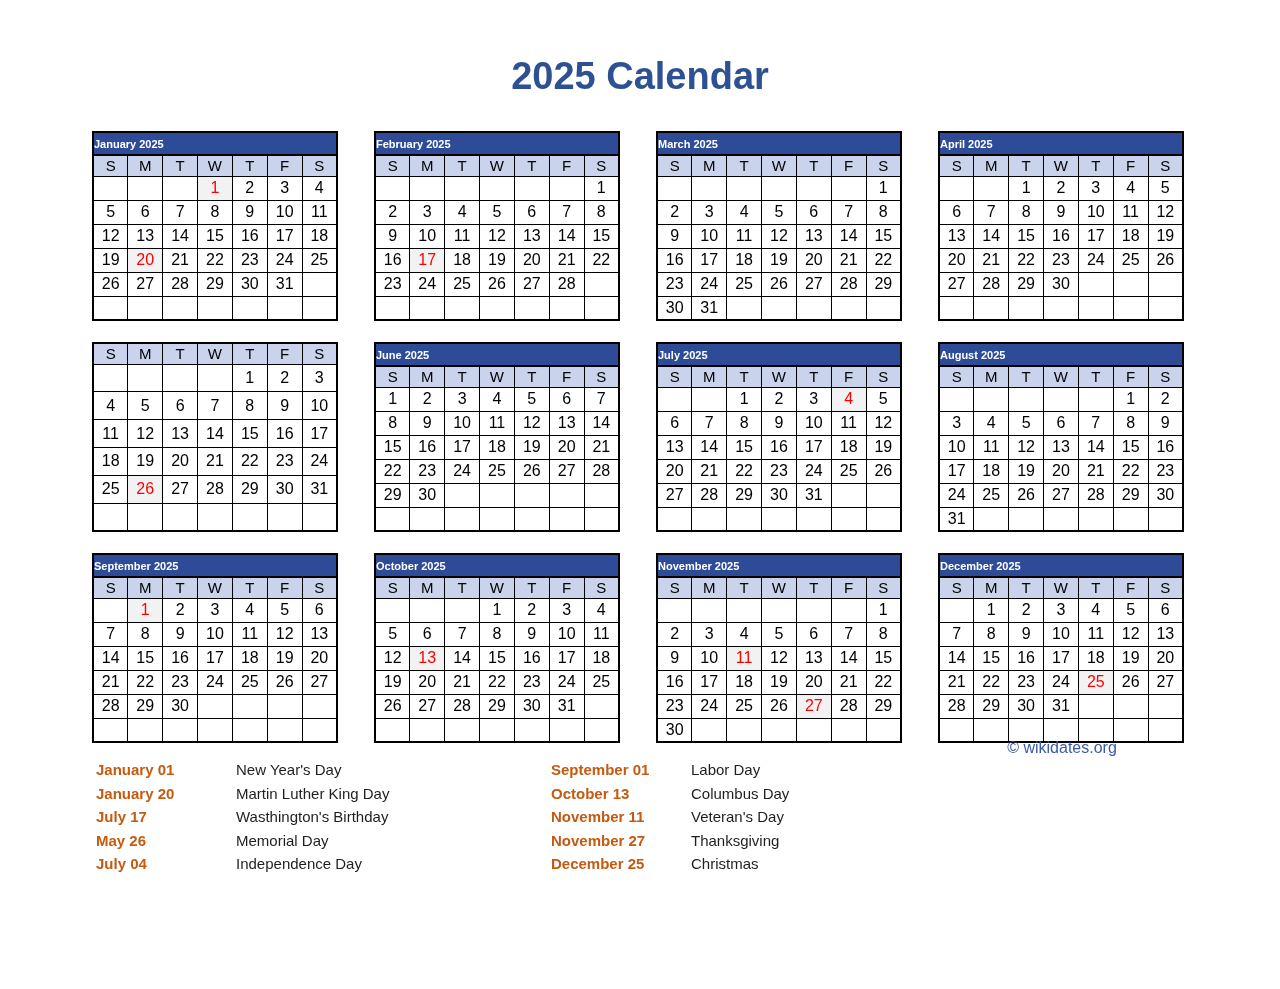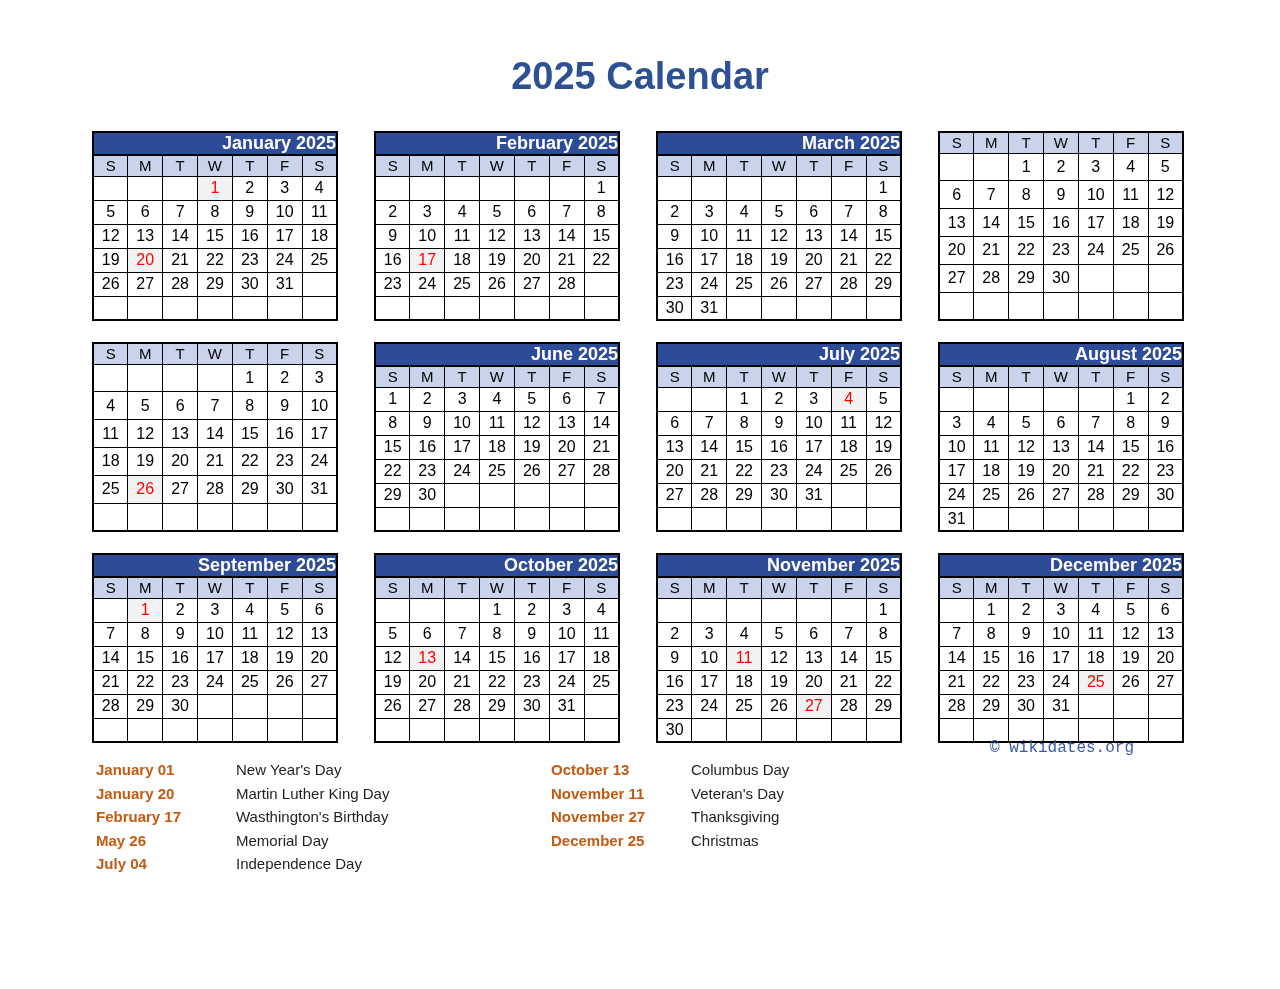--- a/index.html
+++ b/index.html
@@ -20,42 +20,42 @@
     grid-template-columns:repeat(4, 246px);
     column-gap:36px; row-gap:21px;
   }
   table.month {
     border-collapse:collapse; table-layout:fixed;
     width:246px; background:#ffffff;
     border:2px solid #000000;
   }
   table.month th.mh {
     background:#2D4B96; color:#ffffff;
-    font-size:18px; font-weight:bold;
-    height:23px; text-align:right;
+    font-size:11px; font-weight:bold;
+    height:23px; text-align:left;
     border:2px solid #000000;
   }
   table.month th.dh {
     background:#C9D3EB; color:#000000;
     font-size:15px; font-weight:normal;
     height:21px; text-align:center;
     border:1px solid #000000;
   }
   table.month td.dc {
     height:24px; text-align:center;
     font-size:16px; color:#000000;
     border:1px solid #000000; background:#ffffff;
   }
   table.month td.dc.hl {
     color:#FF0000; background:#F2F2F2;
   }
   .copyright {
     position:absolute; left:939px; top:739px; width:246px;
     text-align:center; font-size:16px; color:#3A5BA9;
-    text-decoration:none; cursor:pointer;font-family:Liberation Mono, monospace;
+    text-decoration:none; cursor:pointer;
   }
   .holidays {
     position:absolute; left:96px; top:761px;
     display:flex;
   }
   .holiday-col { display:block; }
   .holiday-col.left { width:455px; }
   .holiday-row { display:flex; height:23.5px; }
   .holiday-date {
     width:140px; font-size:15px; font-weight:bold; color:#C55A11;
@@ -281,20 +281,23 @@
           <td class="dc"></td>
           <td class="dc"></td>
           <td class="dc"></td>
           <td class="dc"></td>
           <td class="dc"></td>
         </tr>
       </tbody>
     </table>
     <table class="month">
       <thead>
+        <tr>
+          <th class="mh" colspan="7">April 2025</th>
+        </tr>
         <tr>
           <th class="dh">S</th>
           <th class="dh">M</th>
           <th class="dh">T</th>
           <th class="dh">W</th>
           <th class="dh">T</th>
           <th class="dh">F</th>
           <th class="dh">S</th>
         </tr>
       </thead>
@@ -936,33 +939,37 @@
   <div class="holiday-col left">
       <div class="holiday-row">
         <span class="holiday-date">January 01</span>
         <span class="holiday-name">New Year's Day</span>
       </div>
       <div class="holiday-row">
         <span class="holiday-date">January 20</span>
         <span class="holiday-name">Martin Luther King Day</span>
       </div>
       <div class="holiday-row">
-        <span class="holiday-date">February 17</span>
+        <span class="holiday-date">July 17</span>
         <span class="holiday-name">Wasthington's Birthday</span>
       </div>
       <div class="holiday-row">
         <span class="holiday-date">May 26</span>
         <span class="holiday-name">Memorial Day</span>
       </div>
       <div class="holiday-row">
         <span class="holiday-date">July 04</span>
         <span class="holiday-name">Independence Day</span>
       </div>
     </div>
   <div class="holiday-col right">
+      <div class="holiday-row">
+        <span class="holiday-date">September 01</span>
+        <span class="holiday-name">Labor Day</span>
+      </div>
       <div class="holiday-row">
         <span class="holiday-date">October 13</span>
         <span class="holiday-name">Columbus Day</span>
       </div>
       <div class="holiday-row">
         <span class="holiday-date">November 11</span>
         <span class="holiday-name">Veteran's Day</span>
       </div>
       <div class="holiday-row">
         <span class="holiday-date">November 27</span>

